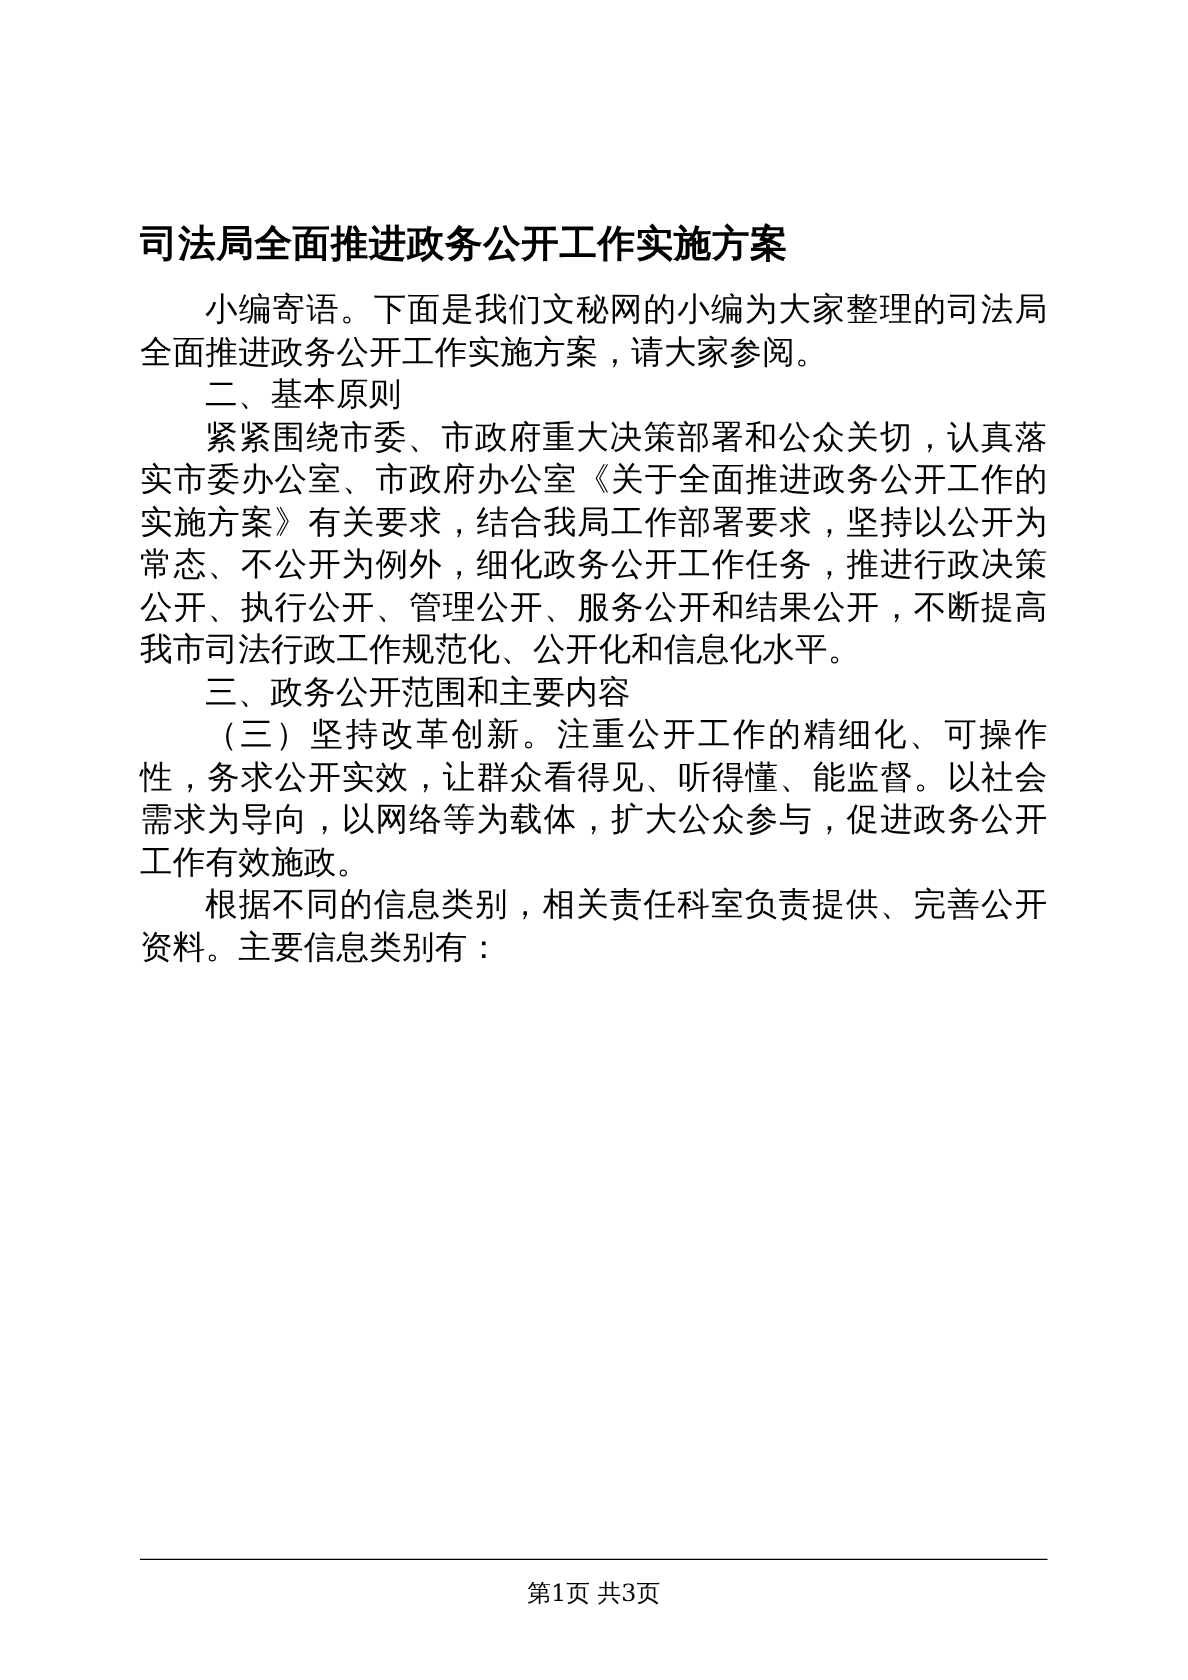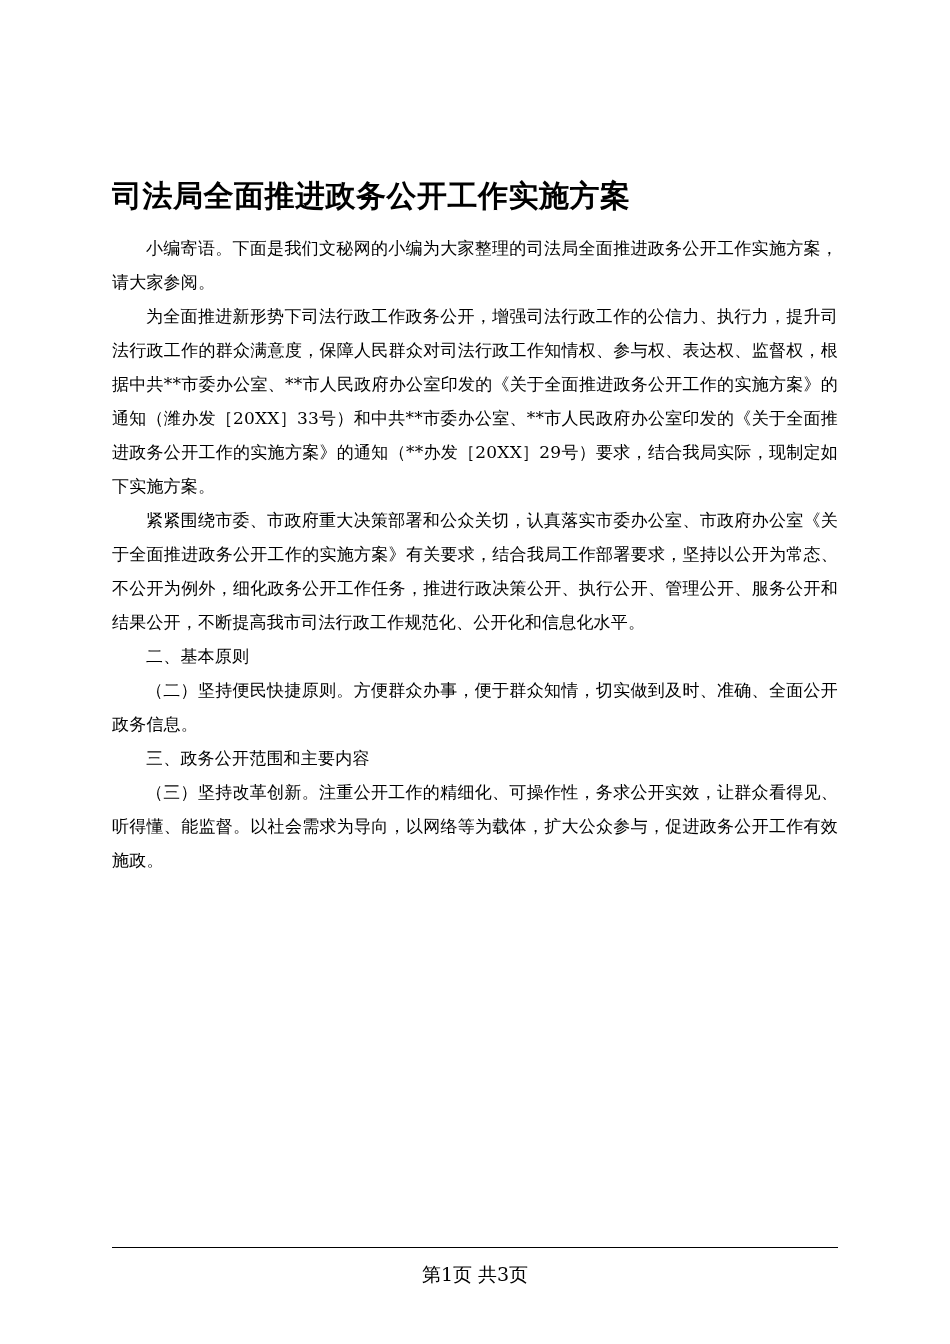--- a/index.html
+++ b/index.html
@@ -25,21 +25,21 @@
   .doc-title {
     font-size: 30px;
     font-weight: bold;
     line-height: 1.35;
     text-align: left;
     margin: 0 0 14px 0;
     letter-spacing: 0.5px;
     font-family: "DejaVu Sans", "Liberation Sans", sans-serif;
   }
   .body-text p {
-    font-size: 17px;
+    font-size: 26px;
     line-height: 34px;
     margin: 0;
     text-align: justify;
     text-justify: inter-ideograph;
     text-indent: 2em;
     letter-spacing: 0.2px;
     font-family: "DejaVu Serif", "Liberation Serif", serif;
   }
   .gap-before {
     margin-top: 14px !important;
@@ -64,24 +64,23 @@
 </style>
 </head>
 <body>
 
 <div class="page">
 
   <h1 class="doc-title">司法局全面推进政务公开工作实施方案</h1>
 
   <div class="body-text">
     <p>小编寄语。下面是我们文秘网的小编为大家整理的司法局全面推进政务公开工作实施方案，请大家参阅。</p>
-    <p>为全面推进新形势下司法行政工作政务公开，增强司法行政工作的公信力、执行力，提升司法行政工作的群众满意度，保障人民群众对司法行政工作知情权、参与权、表达权、监督权，根据中共**市委办公室、**市人民政府办公室印发的《关于全面推进政务公开工作的实施方案》的通知（潍办发［20XX］33号）和中共**市委办公室、**市人民政府办公室印发的《关于全面推进政务公开工作的实施方案》的通知（**办发［20XX］29号）要求，结合我局实际，现制定如下实施方案。</p>
+    <p>二、基本原则</p>
     <p>紧紧围绕市委、市政府重大决策部署和公众关切，认真落实市委办公室、市政府办公室《关于全面推进政务公开工作的实施方案》有关要求，结合我局工作部署要求，坚持以公开为常态、不公开为例外，细化政务公开工作任务，推进行政决策公开、执行公开、管理公开、服务公开和结果公开，不断提高我市司法行政工作规范化、公开化和信息化水平。</p>
-    <p>二、基本原则</p>
-    <p>（二）坚持便民快捷原则。方便群众办事，便于群众知情，切实做到及时、准确、全面公开政务信息。</p>
     <p>三、政务公开范围和主要内容</p>
     <p>（三）坚持改革创新。注重公开工作的精细化、可操作性，务求公开实效，让群众看得见、听得懂、能监督。以社会需求为导向，以网络等为载体，扩大公众参与，促进政务公开工作有效施政。</p>
+    <p>根据不同的信息类别，相关责任科室负责提供、完善公开资料。主要信息类别有：</p>
   </div>
 
   <div class="footer-rule"></div>
   <div class="footer">第1页 共3页</div>
 
 </div>
 
 </body></html>

